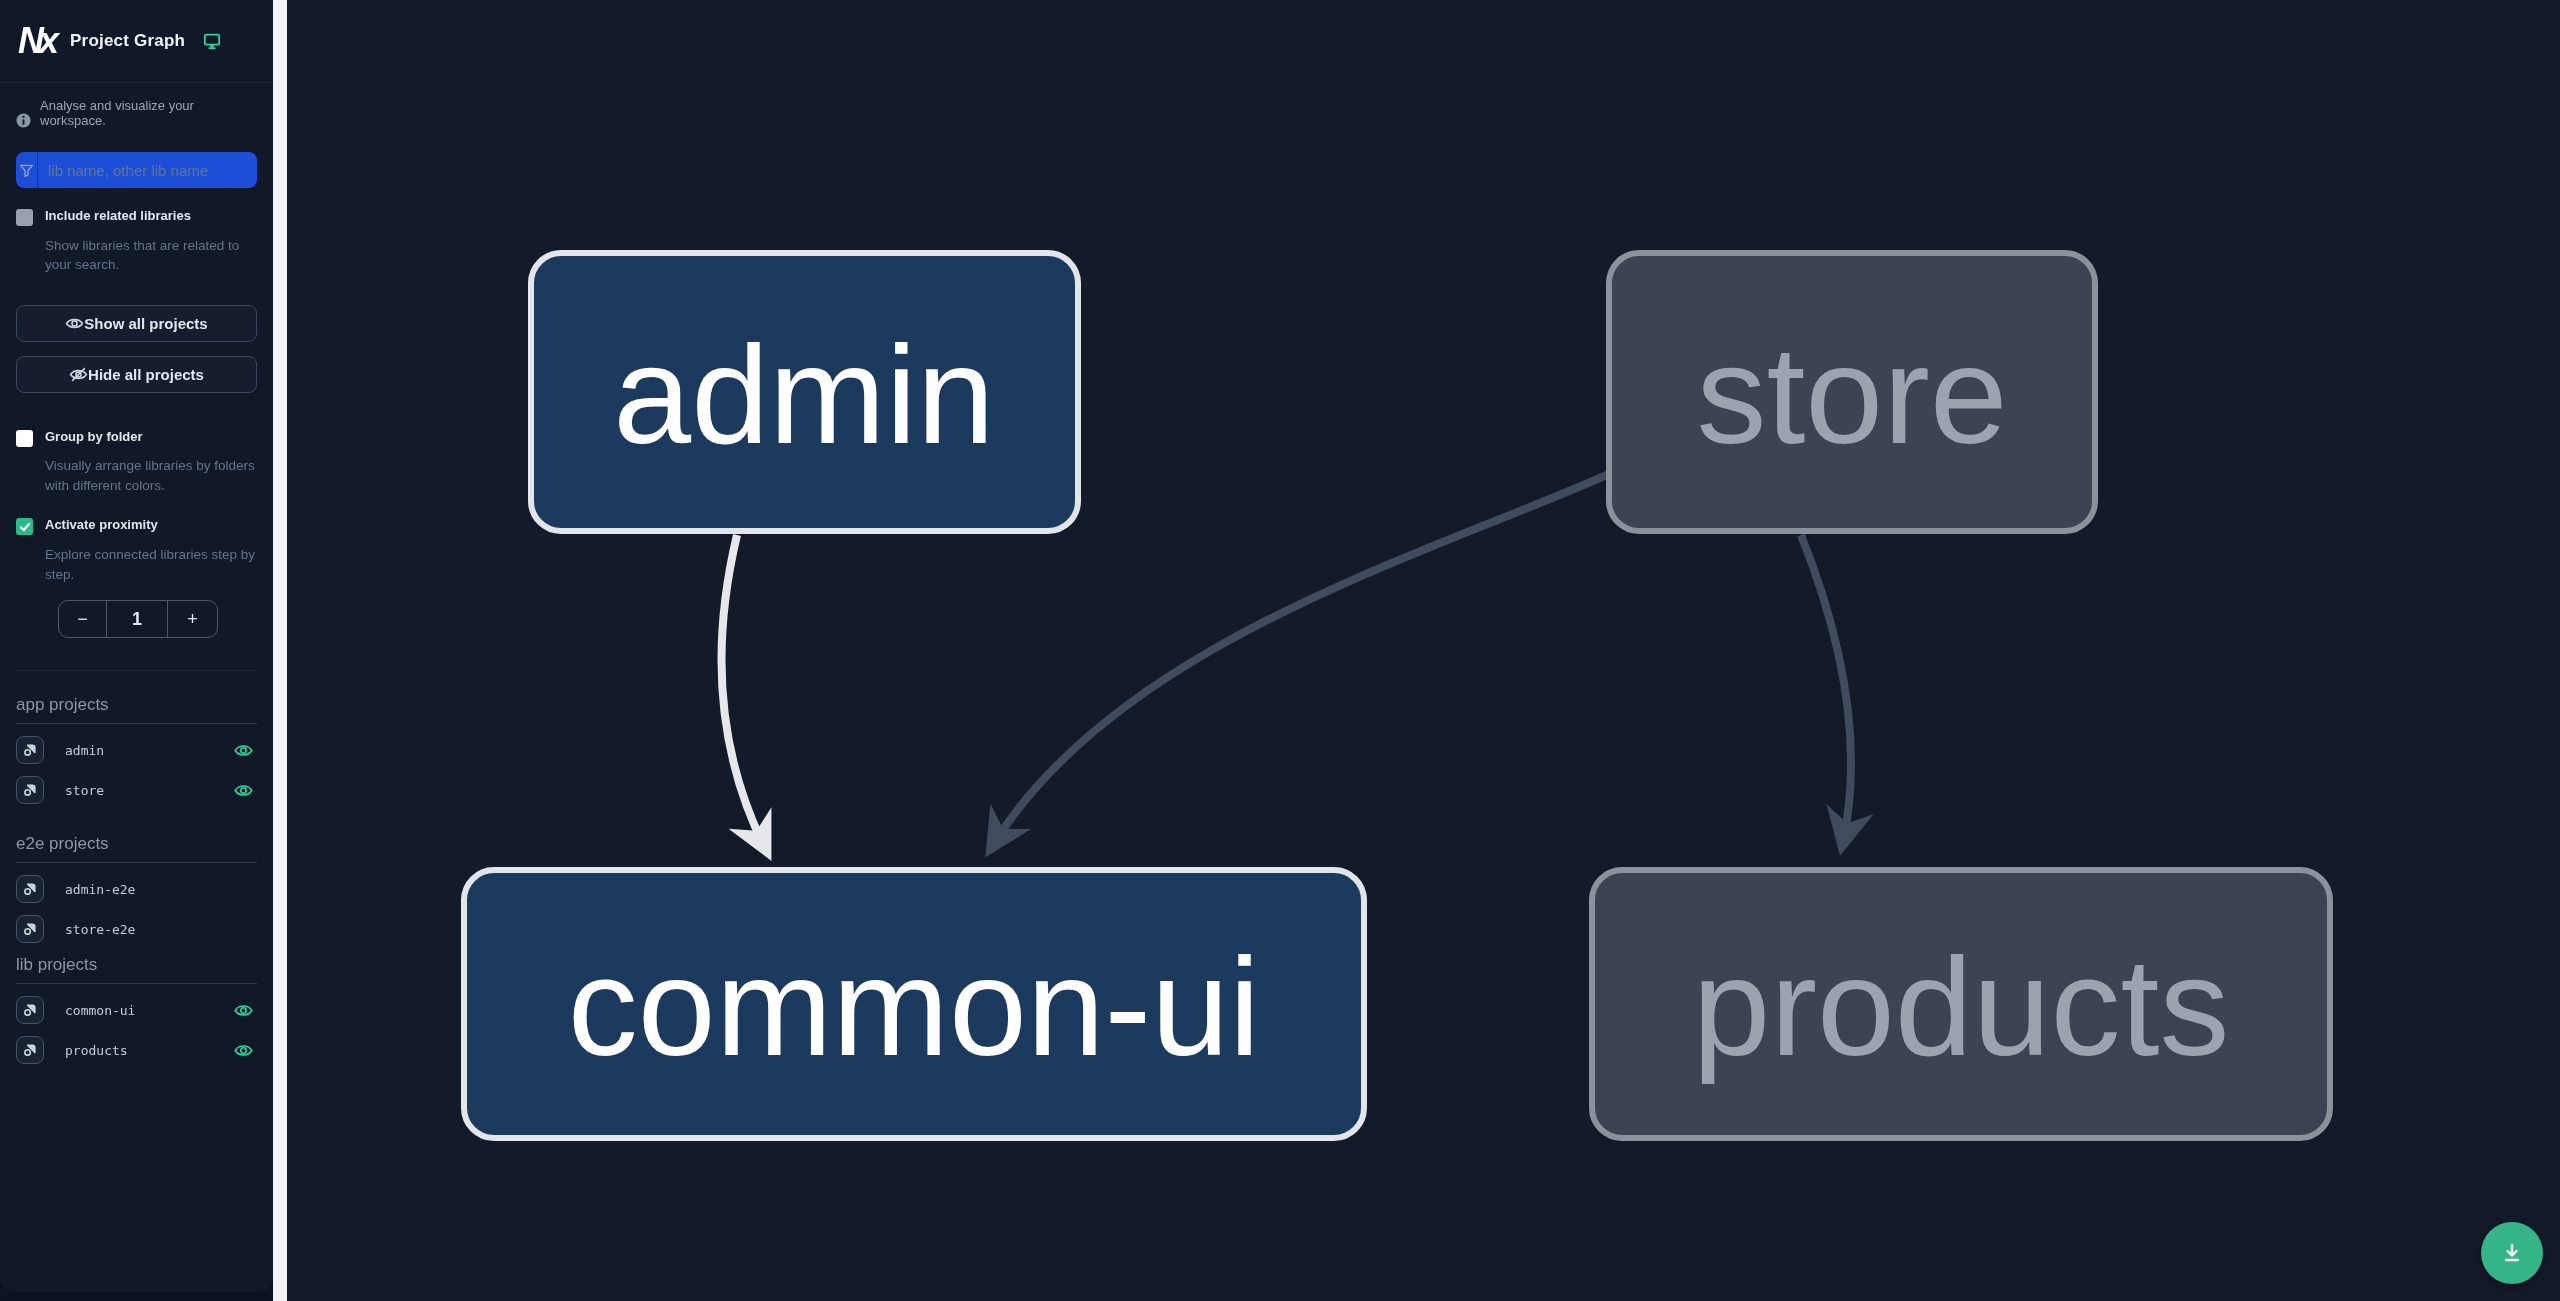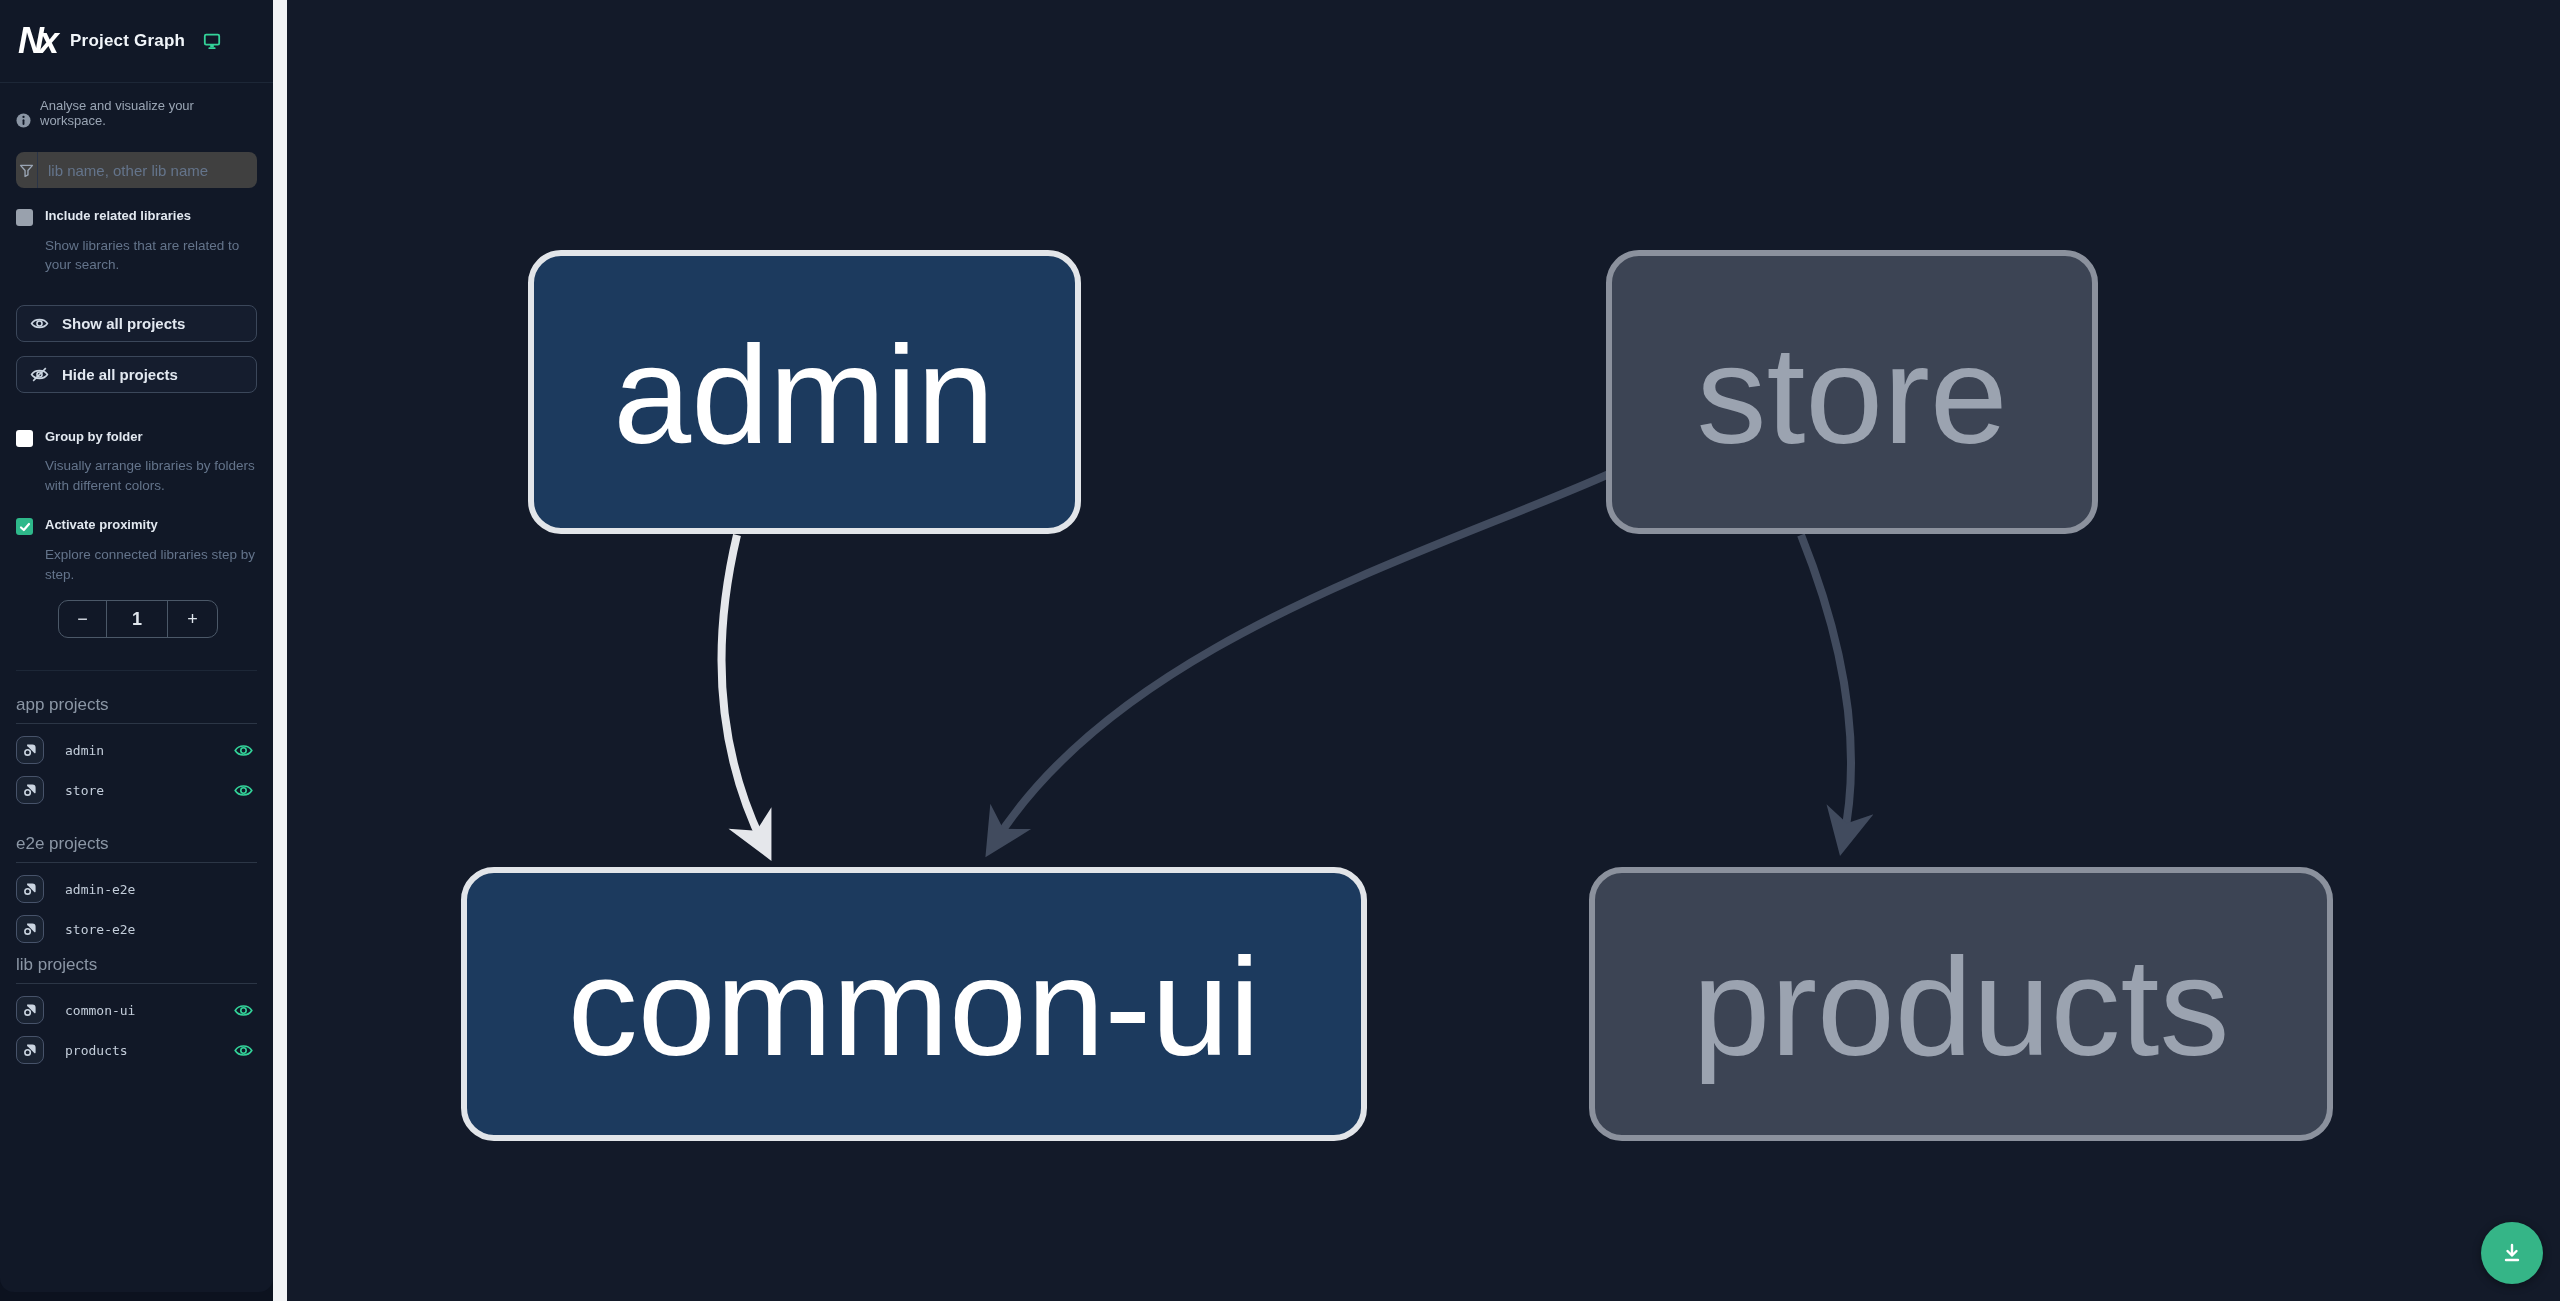--- a/index.html
+++ b/index.html
@@ -15,43 +15,43 @@
   .nx-logo { font-weight:900; font-size:36px; color:#ffffff; letter-spacing:-5px;
              font-style:italic; line-height:1; }
   .sb-title { font-weight:700; font-size:17px; color:#f1f5f9; letter-spacing:.2px; flex:0 0 auto; }
   .monitor-icon { margin-left:2px; display:flex; }
 
   .sb-body { padding:0 16px; }
   .info-row { margin-top:15px; display:flex; align-items:flex-end; gap:9px;
               font-size:13px; color:#9aa5b4; }
   .info-row svg { flex:0 0 auto; margin-top:1px; }
 
-  .filter-box { margin-top:24px; height:36px; background:#404040; border-radius:8px;
+  .filter-box { margin-top:24px; height:36px; background:#1d4ed8; border-radius:8px;
                 display:flex; }
   .filter-icon-wrap { width:36px; height:36px; display:flex; align-items:center;
                       justify-content:center; border-right:1px solid #2a3447; }
   .filter-input { flex:1; height:100%; background:transparent; border:none; outline:none;
                   padding:0 10px; font-size:15px; color:#cbd5e1;
                   font-family:"Liberation Sans", sans-serif; }
   .filter-input::placeholder { color:#64748b; }
 
   .opt { margin-top:20px; display:flex; align-items:flex-start; gap:12px; }
   .checkbox { width:17px; height:17px; border-radius:3px; flex:0 0 auto; margin-top:1px;
               display:flex; align-items:center; justify-content:center; }
   .checkbox.gray  { background:#99a1ad; }
   .checkbox.white { background:#ffffff; }
   .checkbox.green { background:#2eb88a; }
   .opt-label { font-weight:700; font-size:13px; color:#e2e8f0; line-height:1.2; }
   .opt-desc  { margin-top:12px; font-size:13.5px; line-height:1.45; color:#64748b;
                max-width:212px; }
 
   .sb-btn { margin-top:14px; width:100%; height:37px; background:#151d2e;
             border:1px solid #3b475a; border-radius:8px; display:flex; align-items:center;
-            gap:13px; padding:0 13px; color:#e2e8f0; font-weight:700; font-size:15px;
-            cursor:pointer; font-family:"Liberation Sans", sans-serif; }
+            padding:0 13px; color:#e2e8f0; font-weight:700; font-size:15px;
+            cursor:pointer; font-family:"Liberation Sans", sans-serif;justify-content:center; }
   .sb-btn.first { margin-top:30px; }
 
   .stepper { margin:16px 0 0 42px; width:160px; height:38px; display:flex;
              border:1px solid #4b5868; border-radius:10px; overflow:hidden; }
   .stepper > div { display:flex; align-items:center; justify-content:center;
                    color:#dfe5ec; font-size:18px; }
   .step-minus { width:48px; border-right:1px solid #4b5868; cursor:pointer; }
   .step-value { flex:1; font-weight:700; font-size:19px; }
   .step-plus  { width:50px; border-left:1px solid #4b5868; cursor:pointer; font-size:20px; }
 

